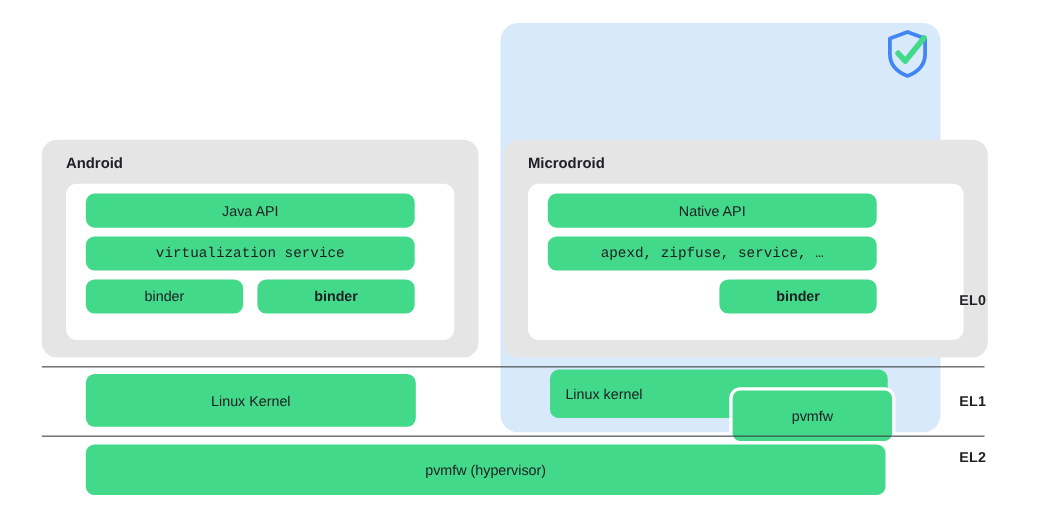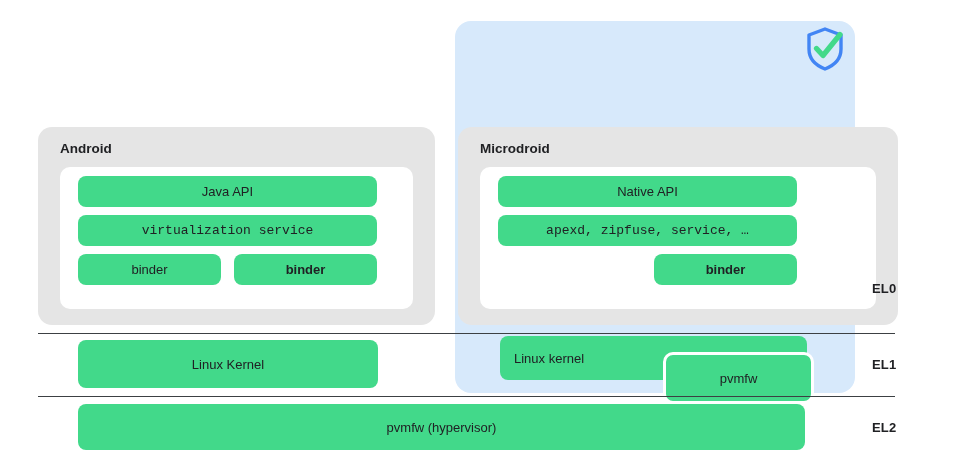--- a/index.html
+++ b/index.html
@@ -156,23 +156,23 @@
   .divider.d2 { top: 396px; }
 
   .el-label {
     position: absolute;
     left: 872px;
     font-size: 13px;
     font-weight: bold;
     color: #202124;
     letter-spacing: 0.2px;
   }
-  .el-label.el0 { top: 265px; margin-top: 16px; }
+  .el-label.el0 { top: 265px; }
   .el-label.el1 { top: 357px; }
-  .el-label.el2 { top: 420px; }
+  .el-label.el2 { top: 408px; }
 </style>
 </head>
 <body>
 
 <div id="canvas">
 
   <div class="pvm-panel"></div>
 
   <div class="shield-wrap">
     <svg width="46" height="48" viewBox="0 0 46 48" xmlns="http://www.w3.org/2000/svg">

